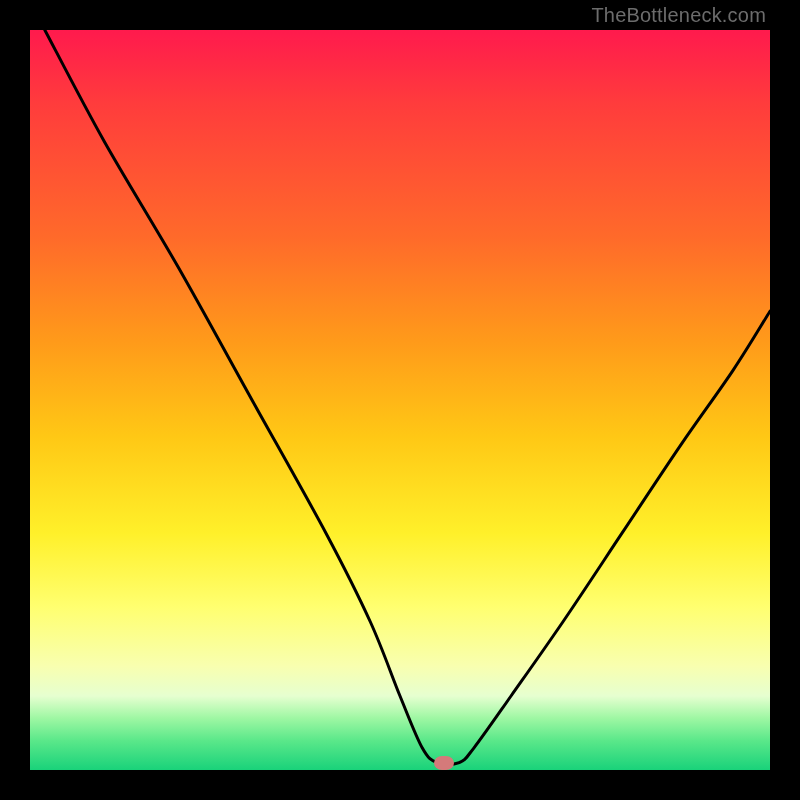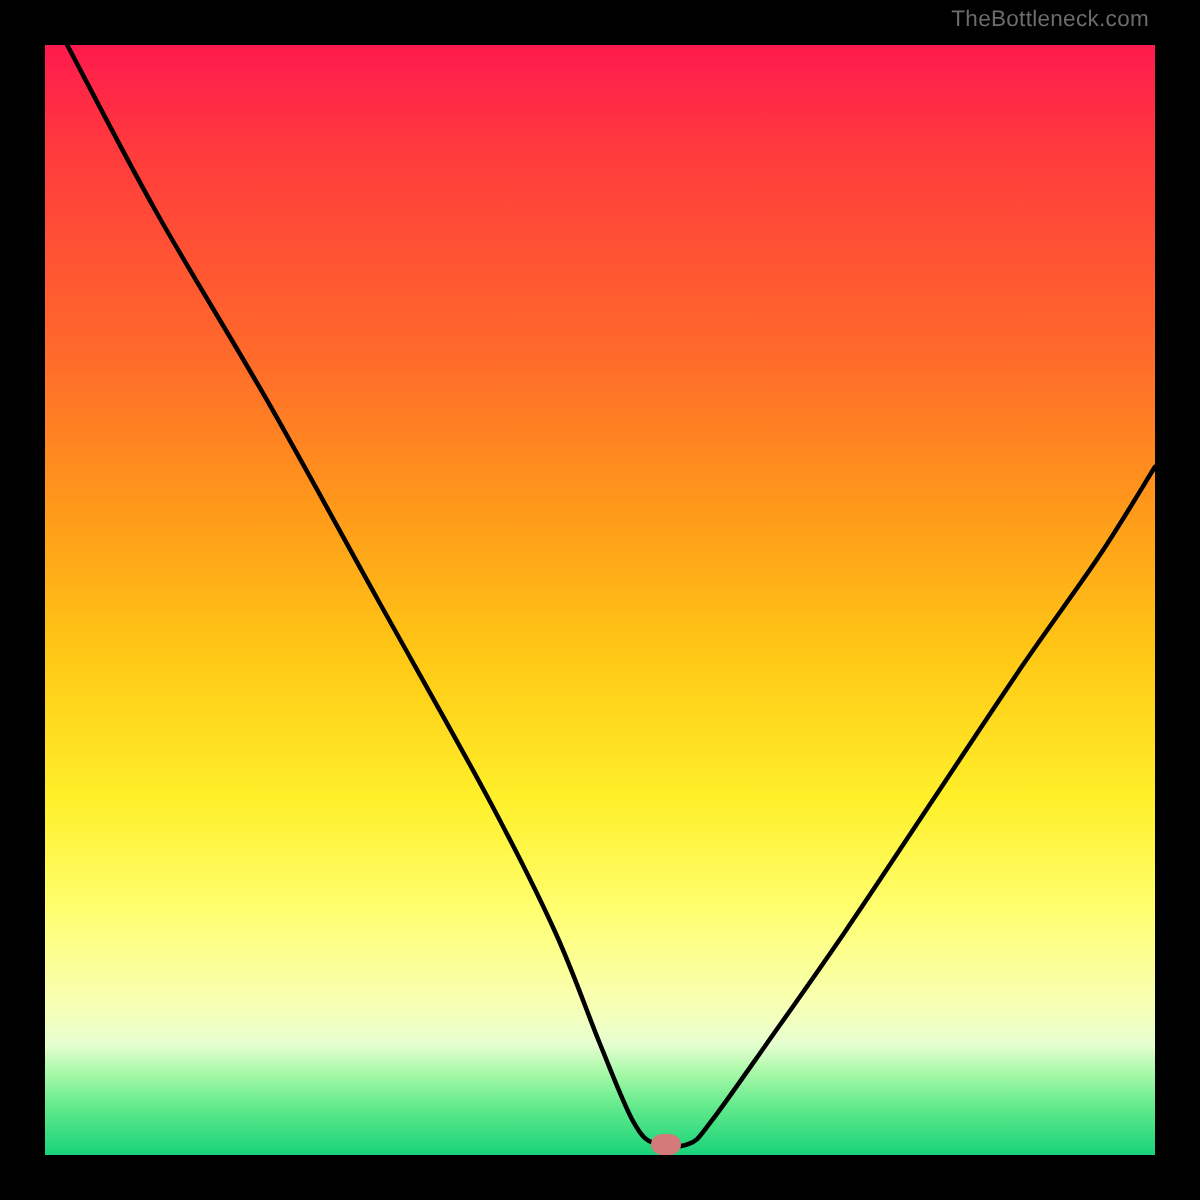--- a/index.html
+++ b/index.html
@@ -39,21 +39,21 @@
       #5be88a 96%,
       #19d27a 100%
     );
     overflow: hidden;
   }
   .watermark {
     position: absolute;
     top: 4px;
     right: 34px;
     color: #6c6c6c;
-    font-size: 15px;
+    font-size: 20px;
     font-weight: 400;
     letter-spacing: 0.2px;
     user-select: none;
   }
   .curve-svg {
     position: absolute;
     left: 0;
     top: 0;
     width: 740px;
     height: 740px;

